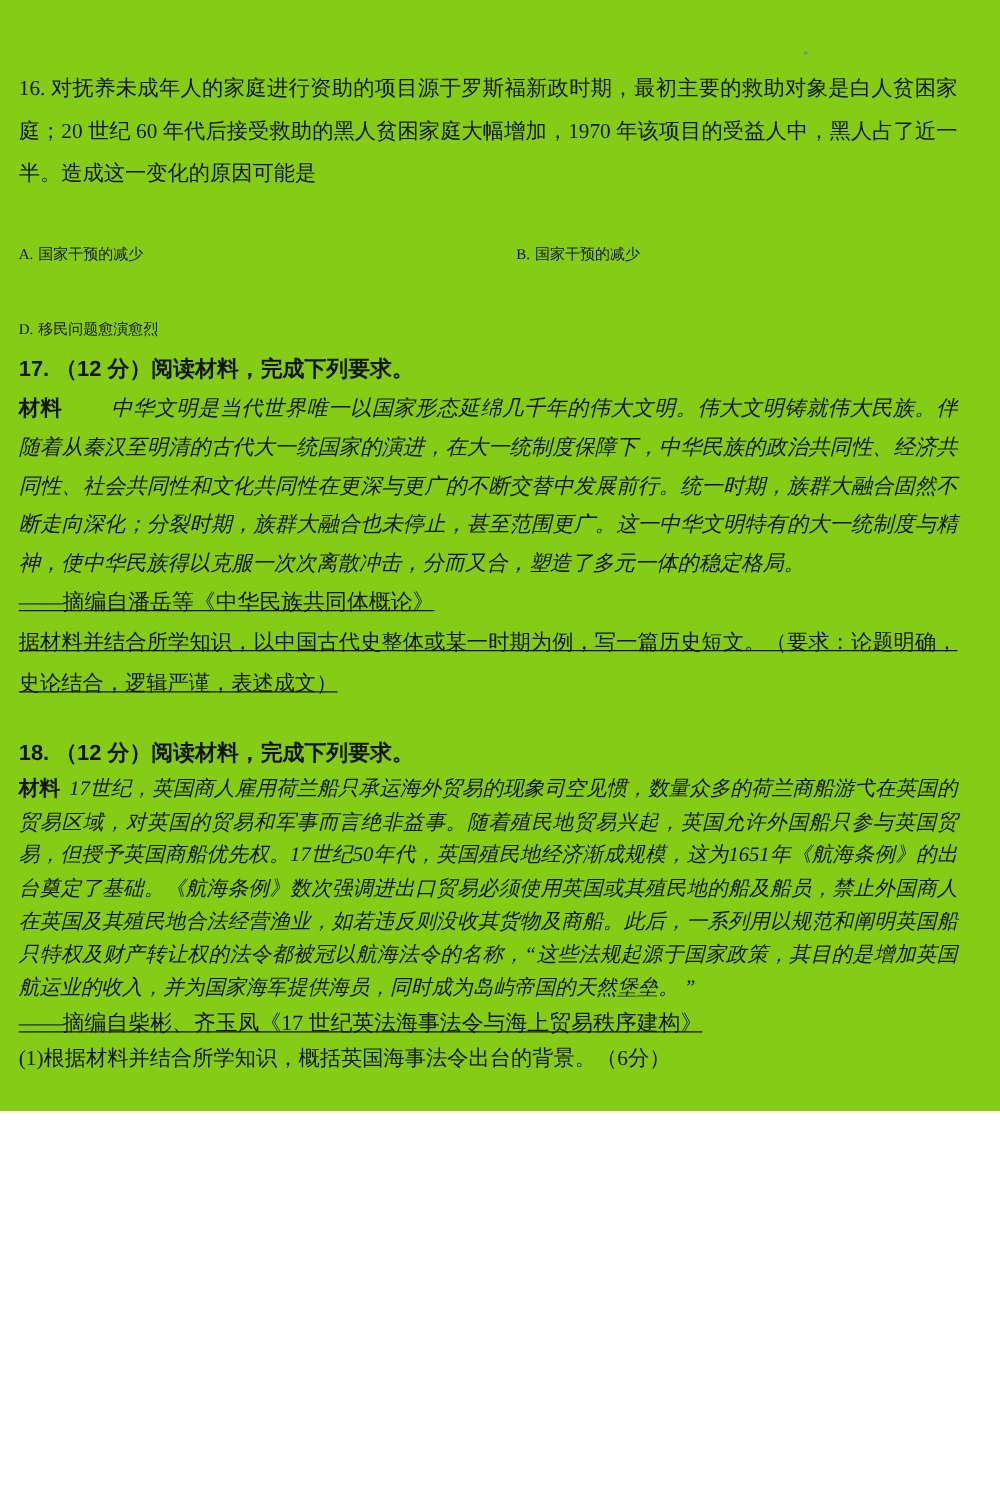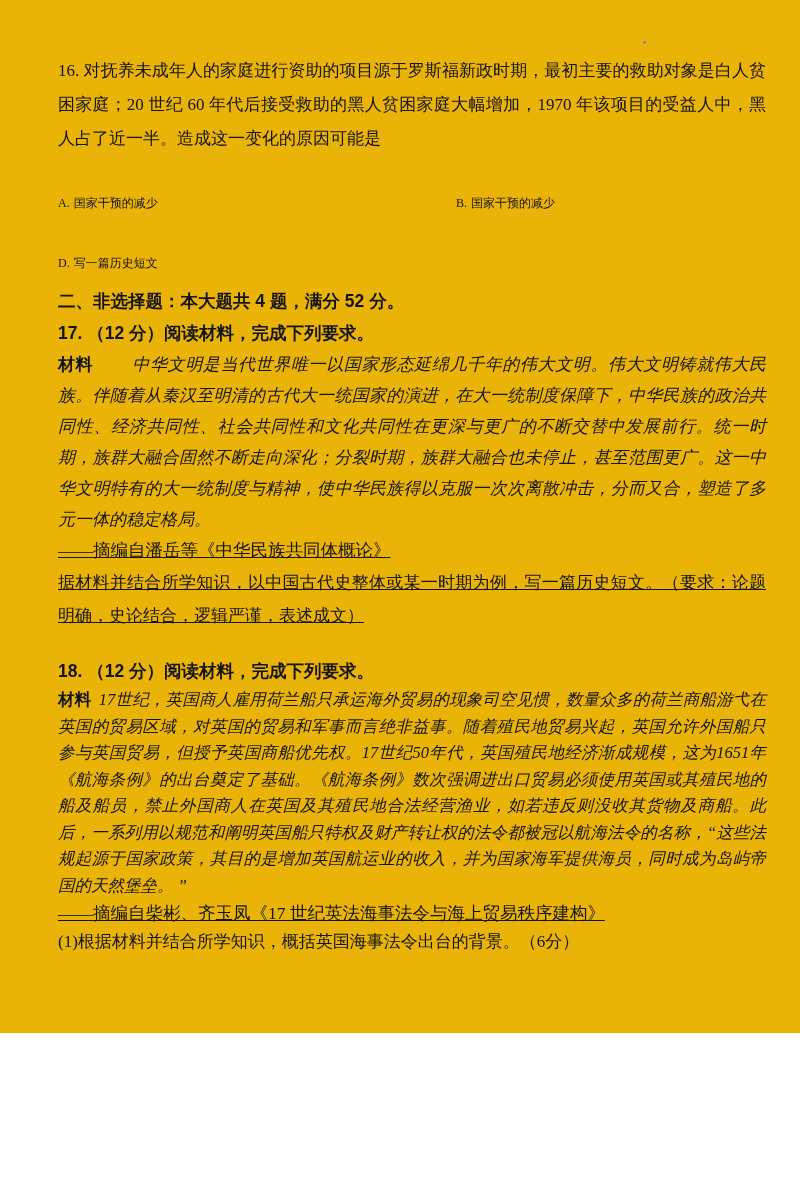--- a/index.html
+++ b/index.html
@@ -3,26 +3,26 @@
 <meta charset="utf-8">
 <style>
   html, body {
     margin: 0;
     padding: 0;
     background: #ffffff;
   }
   .page {
     position: relative;
     width: 800px;
-    height: 1033px;
+    height: 889px;
     margin: 0 auto;
-    background: #eab308;
+    background: #84cc16;
     color: #141414;
     box-sizing: border-box;
-    padding: 54px 34px 0 58px;
+    padding: 54px 34px 0 15px;
     overflow: hidden;
     font-family: "Liberation Serif", "DejaVu Serif", serif;
   }
   p { margin: 0; }
 
   .scan-dot {
     position: absolute;
     left: 643px;
     top: 41px;
     width: 3px;
@@ -126,25 +126,24 @@
   <p class="stem">16. 对抚养未成年人的家庭进行资助的项目源于罗斯福新政时期，最初主要的救助对象是白人贫困家庭；20 世纪 60 年代后接受救助的黑人贫困家庭大幅增加，1970 年该项目的受益人中，黑人占了近一半。造成这一变化的原因可能是</p>
 
   <div class="options">
     <div class="option">
       <span class="opt-label">A.</span><span>国家干预的减少</span>
     </div>
     <div class="option">
       <span class="opt-label">B.</span><span>国家干预的减少</span>
     </div>
     <div class="option">
-      <span class="opt-label">D.</span><span>写一篇历史短文</span>
+      <span class="opt-label">D.</span><span>移民问题愈演愈烈</span>
     </div>
   </div>
 
-  <p class="sec-header">二、非选择题：本大题共 4 题，满分 52 分。</p>
 
   <div>
     <p class="q-header">17. （12 分）阅读材料，完成下列要求。</p>
     <p class="material q17-material">
       <span class="mat-label">材料</span><span>中华文明是当代世界唯一以国家形态延绵几千年的伟大文明。伟大文明铸就伟大民族。伴随着从秦汉至明清的古代大一统国家的演进，在大一统制度保障下，中华民族的政治共同性、经济共同性、社会共同性和文化共同性在更深与更广的不断交替中发展前行。统一时期，族群大融合固然不断走向深化；分裂时期，族群大融合也未停止，甚至范围更广。这一中华文明特有的大一统制度与精神，使中华民族得以克服一次次离散冲击，分而又合，塑造了多元一体的稳定格局。</span>
     </p>
     <p class="attribution q17-attribution">——摘编自潘岳等《中华民族共同体概论》</p>
     <p class="task">据材料并结合所学知识，以中国古代史整体或某一时期为例，写一篇历史短文。（要求：论题明确，史论结合，逻辑严谨，表述成文）</p>
   </div>
 

